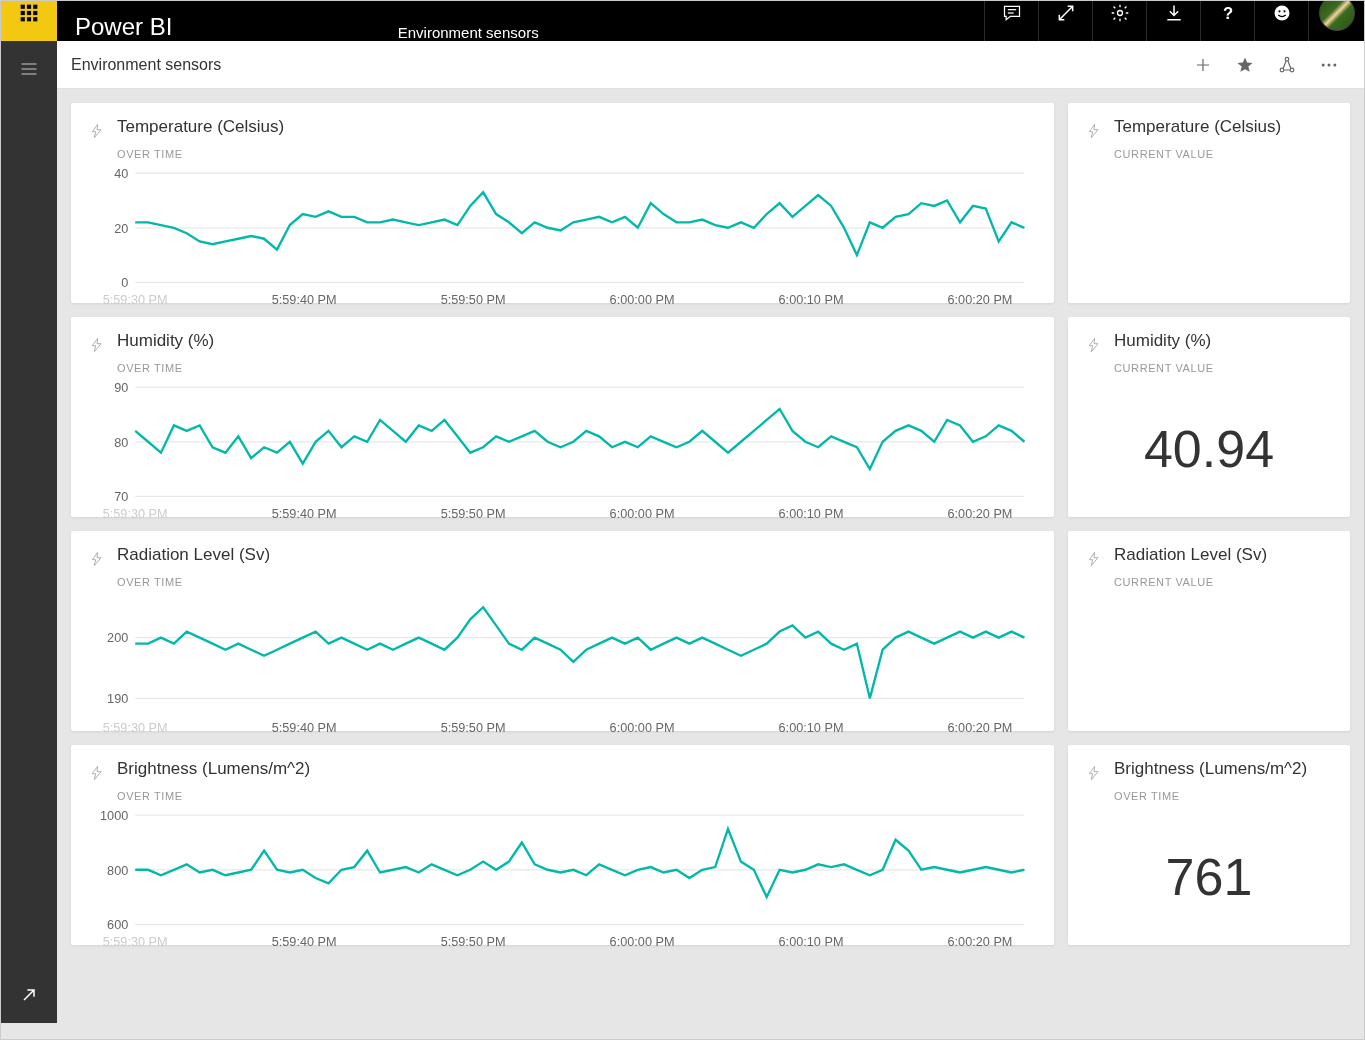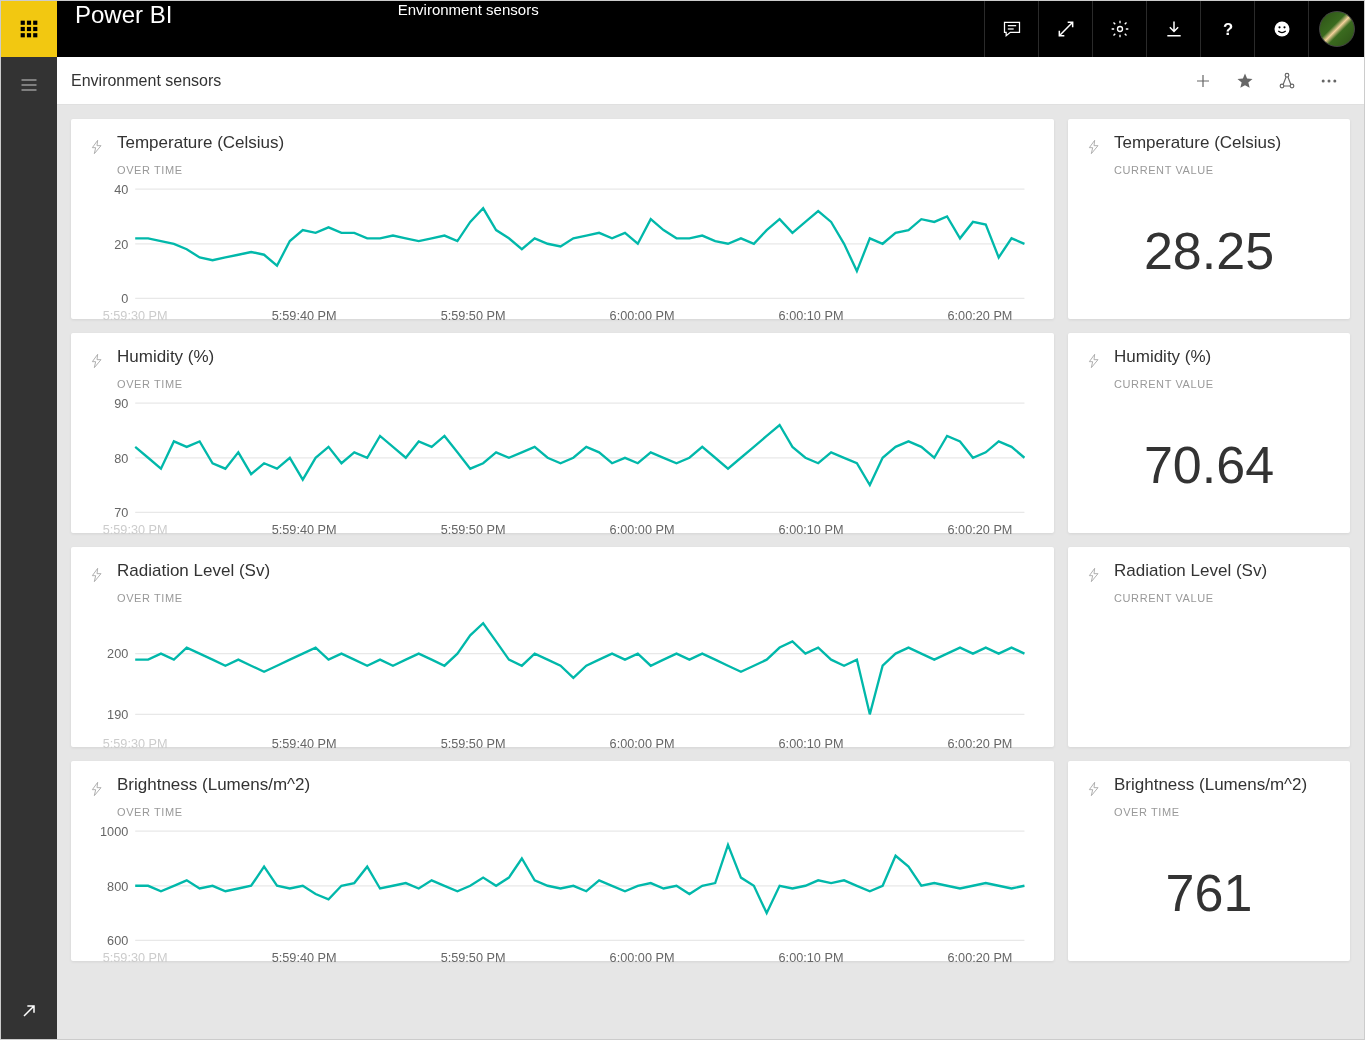--- a/index.html
+++ b/index.html
@@ -1,17 +1,17 @@
 <!DOCTYPE html>
 <html><head>
 <meta charset="utf-8">
 <style>
 *{box-sizing:border-box;margin:0;padding:0;font-family:"Segoe UI",Arial,sans-serif}
 body{background:#e6e6e6;width:1365px;height:1040px;overflow:hidden;position:relative;border:1px solid #ccc}
-.topbar{height:56px;background:#000;display:flex;align-items:flex-start;color:#fff}
+.topbar{height:40px;background:#000;display:flex;align-items:flex-end;color:#fff}
 .app-launcher{width:56px;height:56px;background:#f2c811;display:flex;align-items:center;justify-content:center;cursor:pointer}
 .app-launcher svg{width:20px;height:20px}
 .brand{font-size:24px;font-weight:300;margin-left:18px}
 .doc-title{flex:1;text-align:center;font-size:15px;font-weight:400;color:#fff;padding-right:220px}
 .top-actions{display:flex;height:56px}
 .top-btn{width:54px;height:56px;display:flex;align-items:center;justify-content:center;border-left:1px solid #2a2a2a;cursor:pointer;color:#fff}
 .top-btn svg{width:20px;height:20px;fill:#fff}
 .avatar{width:56px;height:56px;display:flex;align-items:center;justify-content:center;border-left:1px solid #2a2a2a;cursor:pointer}
 .avatar-img{width:36px;height:36px;border-radius:50%;background:linear-gradient(135deg,#2d5016 0%,#3a6b1f 40%,#f4d19b 50%,#3a6b1f 60%,#2d5016 100%);border:1px solid #444}
 .layout{display:flex;height:calc(100% - 56px)}
@@ -188,23 +188,20 @@
     <div class="card value">
       <div class="card-header">
         <span class="bolt"><svg viewBox="0 0 24 24" width="16" height="20">
                   <path d="M13 2 L5 13 h5 l-2 9 L18 10 h-6 z" fill="none" stroke="#aaa" stroke-width="1.4"></path>
                 </svg></span>
         <div class="titles">
           <div class="card-title">Temperature (Celsius)</div>
           <div class="card-sub">CURRENT VALUE</div>
         </div>
       </div>
-      <div class="value-body">
-        <div class="big-num">28.25</div>
-      </div>
     </div>
         </div>
         <div class="row">
     <div class="card chart">
       <div class="card-header">
         <span class="bolt"><svg viewBox="0 0 24 24" width="16" height="20">
                   <path d="M13 2 L5 13 h5 l-2 9 L18 10 h-6 z" fill="none" stroke="#aaa" stroke-width="1.4"></path>
                 </svg></span>
         <div class="titles">
           <div class="card-title">Humidity (%)</div>
@@ -235,21 +232,21 @@
       <div class="card-header">
         <span class="bolt"><svg viewBox="0 0 24 24" width="16" height="20">
                   <path d="M13 2 L5 13 h5 l-2 9 L18 10 h-6 z" fill="none" stroke="#aaa" stroke-width="1.4"></path>
                 </svg></span>
         <div class="titles">
           <div class="card-title">Humidity (%)</div>
           <div class="card-sub">CURRENT VALUE</div>
         </div>
       </div>
       <div class="value-body">
-        <div class="big-num">70.64</div>
+        <div class="big-num">40.94</div>
       </div>
     </div>
         </div>
         <div class="row">
     <div class="card chart">
       <div class="card-header">
         <span class="bolt"><svg viewBox="0 0 24 24" width="16" height="20">
                   <path d="M13 2 L5 13 h5 l-2 9 L18 10 h-6 z" fill="none" stroke="#aaa" stroke-width="1.4"></path>
                 </svg></span>
         <div class="titles">

